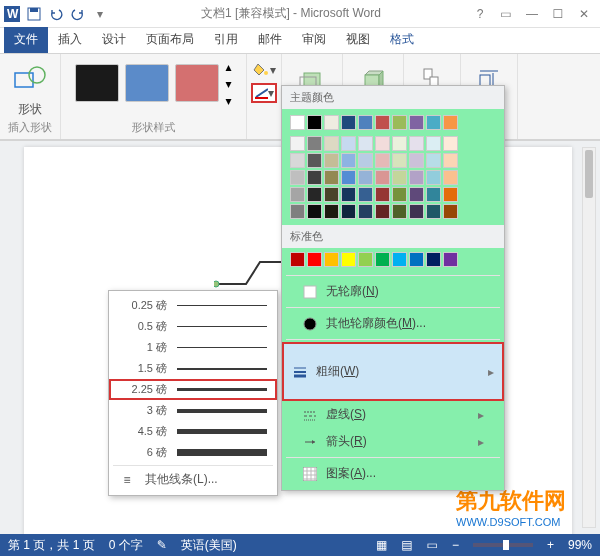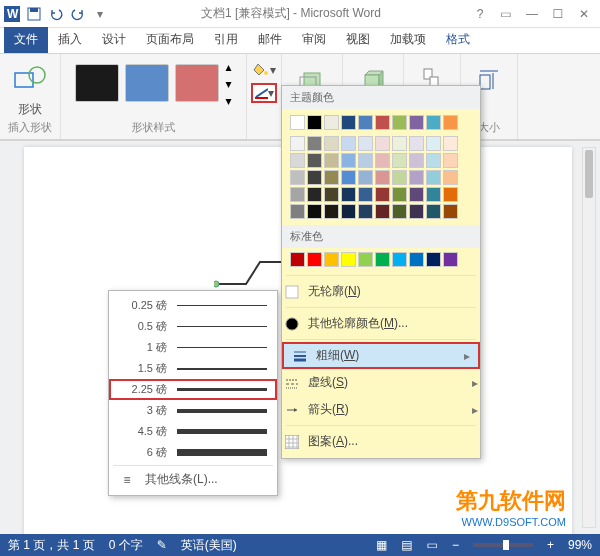--- a/index.html
+++ b/index.html
@@ -25,41 +25,41 @@
 .sw-red{background:#d47070}
 .small-col{display:flex;flex-direction:column;gap:3px;padding-top:2px}
 .small-btn{width:26px;height:20px;display:flex;align-items:center;justify-content:center;color:#555}
 .outline-btn{border:2px solid #d63434;padding:1px;background:#fff}
 .doc-area{position:absolute;top:140px;left:0;right:0;bottom:22px;background:#eef0f2;border-top:1px solid #d4d4d4}
 .page{position:absolute;left:24px;top:6px;right:28px;height:400px;background:#fff;box-shadow:0 0 4px rgba(0,0,0,.15)}
 .vscroll{position:absolute;right:4px;top:6px;bottom:6px;width:14px;background:#f0f0f0;border:1px solid #ddd}
 .thumb{position:absolute;top:2px;left:2px;right:2px;height:48px;background:#c0c0c0;border-radius:2px}
 .shape-connector{position:absolute;top:117px;left:214px}
 
-.color-popup{position:absolute;top:85px;left:281px;width:200px;background:#fef9c3;border:1px solid #b7b7b7;box-shadow:2px 2px 6px rgba(0,0,0,.25);padding-bottom:3px;z-index:10}
+.color-popup{position:absolute;top:85px;left:281px;width:224px;background:#86efac;border:1px solid #b7b7b7;box-shadow:2px 2px 6px rgba(0,0,0,.25);padding-bottom:3px;z-index:10}
 .popup-hdr{background:#eef0f2;color:#6a6a6a;padding:4px 8px;font-size:11px}
 .swatch-grid{display:grid;grid-template-columns:repeat(10,15px);gap:2px;padding:6px 8px}
 .sw{width:15px;height:15px;border:1px solid #ccc}
 .std-row{display:grid;grid-template-columns:repeat(10,15px);gap:2px;padding:4px 8px 6px}
-.menu-item{display:flex;align-items:center;gap:8px;padding:5px 2px;color:#444}
+.menu-item{display:flex;align-items:center;gap:8px;padding:5px 20px;color:#444}
 .menu-item .chev{margin-left:auto;color:#777}
-.menu-item.hl{background:#cde6f7;border:2px solid #d63434;padding:3px 8px}
+.menu-item.hl{background:#cde6f7;border:2px solid #d63434;padding:19px 8px}
 .menu-item .ul{text-decoration:underline}
 .sep{height:1px;background:#e2e2e2;margin:2px 4px}
 .mi-ico{width:16px;height:16px;display:flex;align-items:center;justify-content:center;color:#555}
 
 .weight-popup{position:absolute;top:290px;left:108px;width:170px;background:#fff;border:1px solid #b7b7b7;box-shadow:2px 2px 6px rgba(0,0,0,.25);z-index:9;padding:4px 0}
 .w-row{display:flex;align-items:center;gap:10px;padding:3px 10px;color:#555}
 .w-row.hl{background:#cde6f7}
 .w-row.boxed{border:2px solid #d63434;padding:1px 8px}
 .w-label{width:48px;text-align:right;font-size:11px}
 .w-line{flex:1;background:#3a3a3a}
 .statusbar{position:absolute;bottom:0;left:0;right:0;height:22px;background:#2b579a;color:#fff;display:flex;align-items:center;font-size:11px;padding:0 8px;gap:14px}
 .statusbar .spacer{flex:1}
-.watermark{position:absolute;right:34px;bottom:28px;text-align:right;z-index:5}
+.watermark{position:absolute;right:34px;bottom:28px;text-align:left;z-index:5}
 .watermark .cn{font-size:22px;font-weight:bold;color:#ff8a00;text-shadow:0 1px 0 #fff}
 .watermark .url{font-size:11px;color:#1976d2;font-weight:normal}
 </style>
 </head>
 <body>
 
 <div class="titlebar">
   <div class="qat">
     <span class="ico">
         <svg width="16" height="16">
@@ -99,21 +99,20 @@
 
 <div class="ribbon-tabs">
   <div class="tab file">文件</div>
   <div class="tab">插入</div>
   <div class="tab">设计</div>
   <div class="tab">页面布局</div>
   <div class="tab">引用</div>
   <div class="tab">邮件</div>
   <div class="tab">审阅</div>
   <div class="tab">视图</div>
-  <div class="tab">加载项</div>
   <div class="tab active">格式</div>
 </div>
 
 <div class="ribbon">
   <div class="grp">
     <div class="shape-ico">
       <svg width="34" height="30">
           <rect x="2" y="8" width="18" height="14" fill="none" stroke="#2b7dd4" stroke-width="1.5"></rect>
           <circle cx="24" cy="10" r="8" fill="none" stroke="#5fb15f" stroke-width="1.5"></circle>
         </svg>

